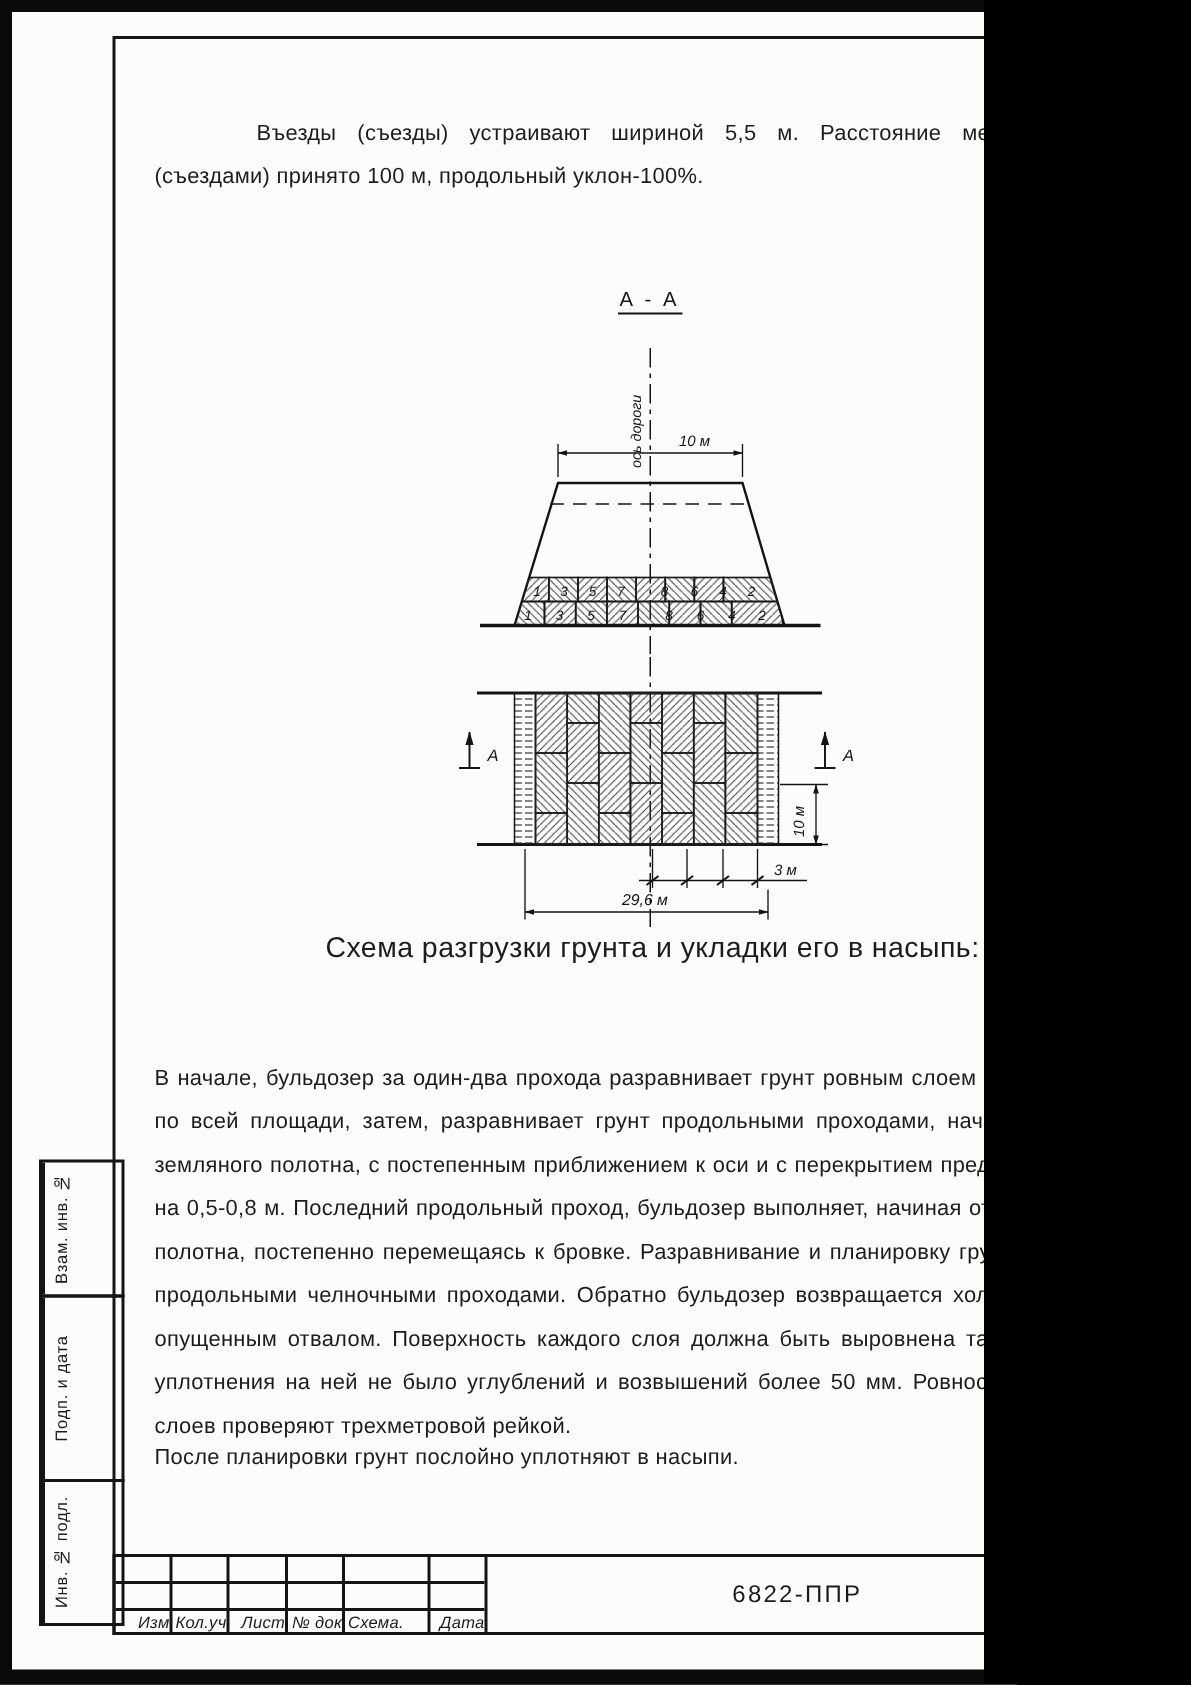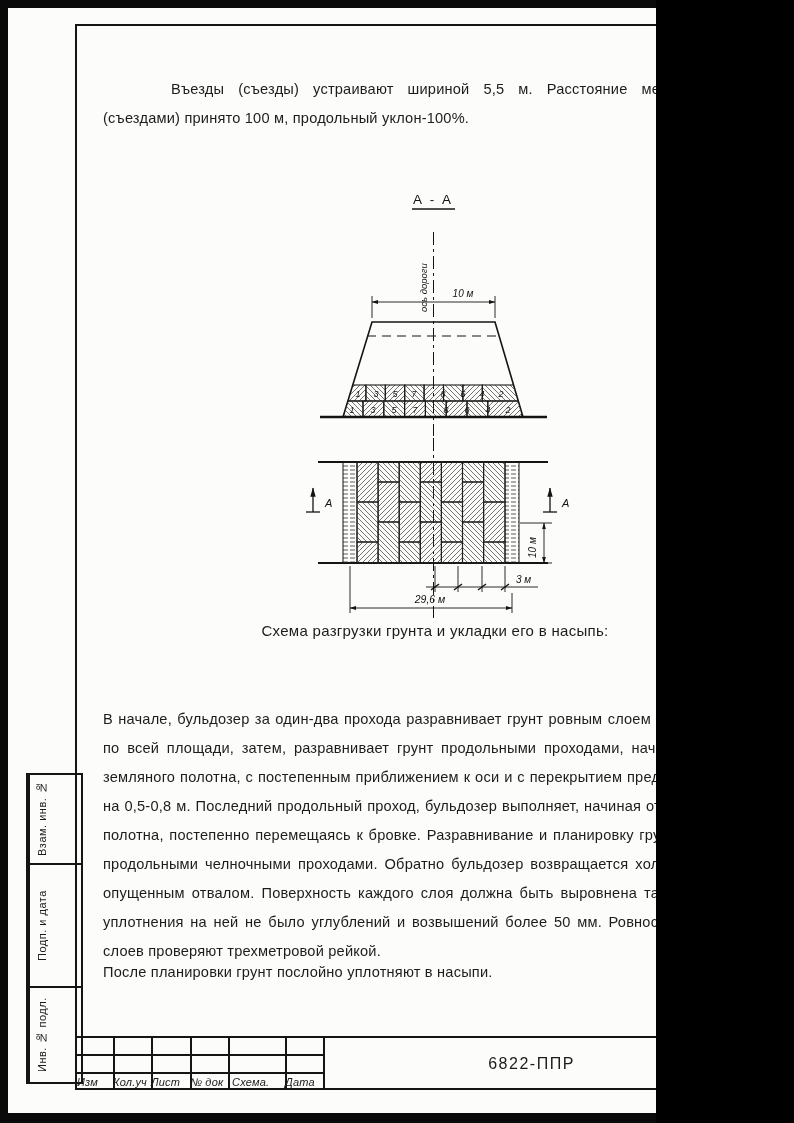--- a/index.html
+++ b/index.html
@@ -4,35 +4,35 @@
 <style>
   html,body{margin:0;padding:0;background:#000;}
   .stage{position:relative;width:656px;height:1123px;background:#0a0a0a;overflow:hidden;
          font-family:"Liberation Sans",sans-serif;color:#1b1b1b;}
   .page{position:absolute;left:8px;top:8px;width:779px;height:1105px;background:#fcfcfb;}
   .frame{position:absolute;left:67px;top:16px;width:697px;height:1066px;
          border:2.2px solid #151515;box-sizing:border-box;}
   .para{position:absolute;left:95px;width:664px;font-size:14.6px;line-height:29px;
         text-align:justify;text-align-last:left;letter-spacing:.2px;color:#1c1c1c;}
   .indent{text-indent:68px;}
-  .caption{position:absolute;left:95px;width:664px;text-align:center;font-size:15px;
+  .caption{position:absolute;left:95px;width:664px;text-align:center;font-size:19px;
            letter-spacing:.3px;color:#1c1c1c;}
   
   .sidebar{position:absolute;left:18px;top:767px;width:57px;}
   .sb-sec{position:relative;border:2px solid #151515;box-sizing:border-box;margin-top:-2px;
           display:flex;}
   .sb-label{width:23px;border-right:2px solid #151515;display:flex;align-items:center;
             justify-content:center;writing-mode:vertical-rl;transform:rotate(180deg);
             font-size:11px;letter-spacing:.5px;white-space:nowrap;}
   
   .tblock{position:absolute;left:67px;top:1028px;width:697px;height:54px;
           border:2.2px solid #151515;box-sizing:border-box;}
   .vline{position:absolute;top:0;bottom:0;width:2px;background:#151515;}
   .hline{position:absolute;height:2px;background:#151515;}
-  .tb-lab{position:absolute;top:36px;height:18px;line-height:16px;text-align:left;
+  .tb-lab{position:absolute;top:36px;height:18px;line-height:16px;text-align:right;
           font-size:11px;font-style:italic;letter-spacing:.2px;}
   .tb-doc{position:absolute;left:246px;width:417px;top:0;height:54px;line-height:52px;
           text-align:center;font-size:16px;letter-spacing:1.5px;}
   .tb-sheet-lab{position:absolute;left:661px;width:36px;top:0;height:25px;line-height:24px;
           text-align:center;font-size:11.5px;font-style:italic;}
   .tb-sheet-num{position:absolute;left:661px;width:36px;top:27px;height:27px;line-height:26px;
           text-align:center;font-size:16px;}
   .fig{position:absolute;left:272px;top:172px;}
   svg text{font-family:"Liberation Sans",sans-serif;fill:#141414;}
 </style>

